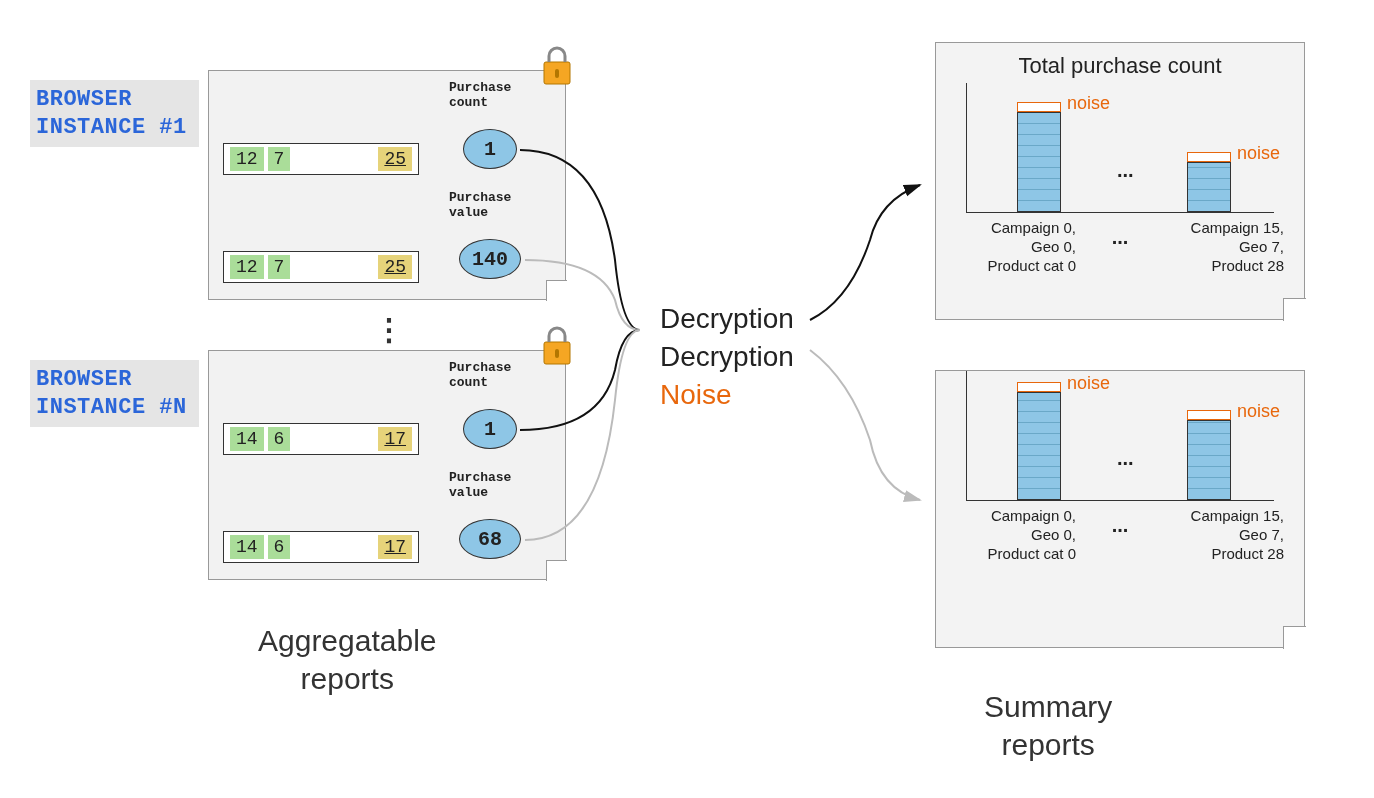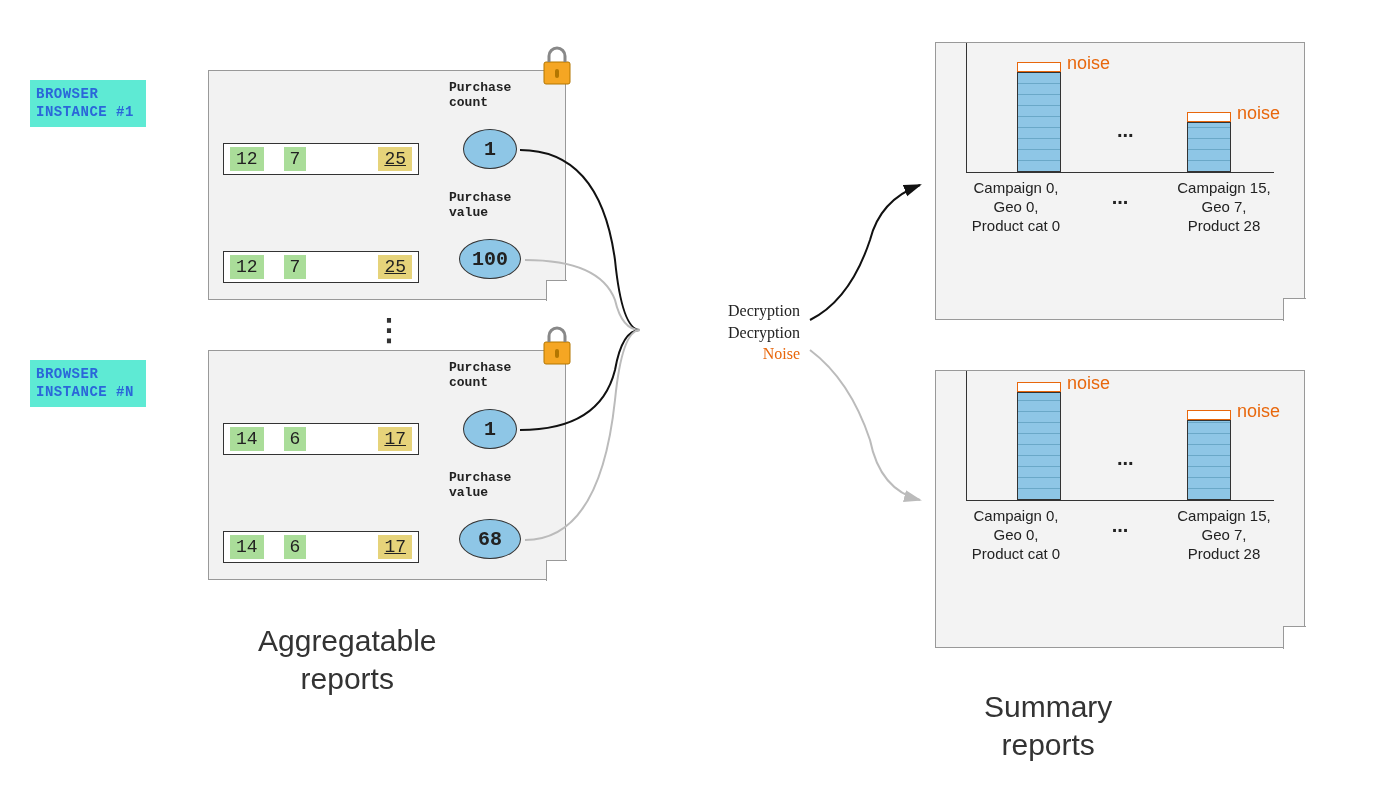--- a/index.html
+++ b/index.html
@@ -8,24 +8,24 @@
     padding: 0;
     width: 1374px;
     height: 798px;
     font-family: Arial, Helvetica, sans-serif;
     background: #fff;
     color: #222;
     position: relative;
   }
   .browser-tag {
     position: absolute;
-    background: #5eead4;
+    background: #e5e5e5;
     color: #2b66d9;
     font-weight: 700;
-    font-size: 14px;
+    font-size: 22px;
     line-height: 1.25;
     padding: 6px 12px 6px 6px;
     font-family: 'Courier New', monospace;
     letter-spacing: 0.5px;
   }
   .report-card {
     position: absolute;
     background: #f2f2f2;
     border: 1.5px solid #999;
   }
@@ -41,21 +41,21 @@
     border-top: 1.5px solid #999;
   }
   .key-row {
     position: absolute;
     border: 1.5px solid #333;
     background: #fff;
     display: flex;
     align-items: center;
     font-family: 'Courier New', monospace;
     padding: 2px 6px;
-    gap: 20px;
+    gap: 4px;
   }
   .chip { padding: 2px 6px; font-size: 18px; }
   .chip-green { background: #aadd99; }
   .chip-yellow { background: #e6d37a; text-decoration: underline; }
   .spacer { flex: 1; }
   .metric-label {
     position:absolute;
     font-family:'Courier New', monospace;
     font-weight:700;
     font-size:13px;
@@ -82,24 +82,23 @@
   .lock { position:absolute; }
   .big-label {
     position:absolute;
     font-size:30px;
     text-align:center;
     line-height:1.25;
     color:#333;
   }
   .center-text {
     position:absolute;
-    font-size:16px;
-    text-align:right;
+    font-size:28px;
+    text-align:left;
     line-height:1.35;
-    font-family:Liberation Serif, serif;
   }
   .noise { color:#e8670c; }
   .summary-card {
     position:absolute;
     background:#f3f3f3;
     border:1.5px solid #999;
   }
   .summary-card::after {
     content:"";
     position:absolute;
@@ -123,21 +122,21 @@
   }
   .bar-noise {
     position:absolute;
     width:44px;
     height:10px;
     border:1.5px solid #e8670c;
     background:#fff;
   }
   .noise-label { position:absolute; color:#e8670c; font-size:18px; }
   .xlabels { display:flex; justify-content:space-between; padding:6px 20px 0 20px; font-size:15px; text-align:center; line-height:1.25; }
-  .xlabel { width:120px; }
+  .xlabel { width:120px;text-align:right; }
   .dots { align-self:center; font-weight:700; font-size:20px; padding-bottom:20px; }
   svg.connectors { position:absolute; left:0; top:0; pointer-events:none; }
 </style>
 </head>
 <body>
 
 <div class="browser-tag" style="left:30px; top:80px; white-space:pre;">BROWSER
 INSTANCE #1</div>
 <div class="browser-tag" style="left:30px; top:360px; white-space:pre;">BROWSER
 INSTANCE #N</div>
@@ -154,21 +153,21 @@
   <div class="pill" style="left:254px; top:58px; width:54px; height:40px;">1</div>
 
   <div class="key-row" style="left:14px; top:180px; width:196px; height:32px;">
     <span class="chip chip-green">12</span>
     <span class="chip chip-green">7</span>
     <span class="spacer"></span>
     <span class="chip chip-yellow">25</span>
   </div>
   <div class="metric-label" style="left:240px; top:120px; white-space:pre;">Purchase
 value</div>
-  <div class="pill" style="left:250px; top:168px; width:62px; height:40px;">100</div>
+  <div class="pill" style="left:250px; top:168px; width:62px; height:40px;">140</div>
 </div>
 
 <div class="lock" style="left:540px; top:46px;">
   <svg width="34" height="40">
       <rect x="4" y="16" width="26" height="22" rx="2" fill="#f5a623" stroke="#b37600"></rect>
       <path d="M9 16 v-6 a8 8 0 0 1 16 0 v6" fill="none" stroke="#888" stroke-width="3"></path>
       <rect x="15" y="23" width="4" height="9" rx="2" fill="#b37600"></rect>
     </svg>
 </div>
 
@@ -226,20 +225,21 @@
   <path d="M520 150 Q600 150 615 260 Q622 330 640 330" fill="none" stroke="#111" stroke-width="2"></path>
   <path d="M525 260 Q600 260 615 300 Q622 330 640 330" fill="none" stroke="#bbb" stroke-width="2"></path>
   <path d="M520 430 Q600 430 615 370 Q622 330 640 330" fill="none" stroke="#111" stroke-width="2"></path>
   <path d="M525 540 Q600 540 615 400 Q622 330 640 330" fill="none" stroke="#bbb" stroke-width="2"></path>
 
   <path d="M810 320 Q850 300 870 240 Q880 200 920 185" fill="none" stroke="#111" stroke-width="2" marker-end="url(#arrB)"></path>
   <path d="M810 350 Q850 380 870 440 Q880 490 920 500" fill="none" stroke="#bbb" stroke-width="2" marker-end="url(#arrG)"></path>
 </svg>
 
 <div class="summary-card" style="left:935px; top:42px; width:370px; height:278px;">
+  <div class="chart-title">Total purchase count</div>
   <div class="chart-area">
     <div class="bar striped" style="left:50px; height:100px;"></div>
     <div class="bar-noise" style="left:50px; bottom:100px;"></div>
     <div class="noise-label" style="left:100px; bottom:98px;">noise</div>
 
     <div style="position:absolute; left:150px; bottom:30px; font-weight:700; font-size:20px;">...</div>
 
     <div class="bar striped" style="left:220px; height:50px;"></div>
     <div class="bar-noise" style="left:220px; bottom:50px;"></div>
     <div class="noise-label" style="left:270px; bottom:48px;">noise</div>

